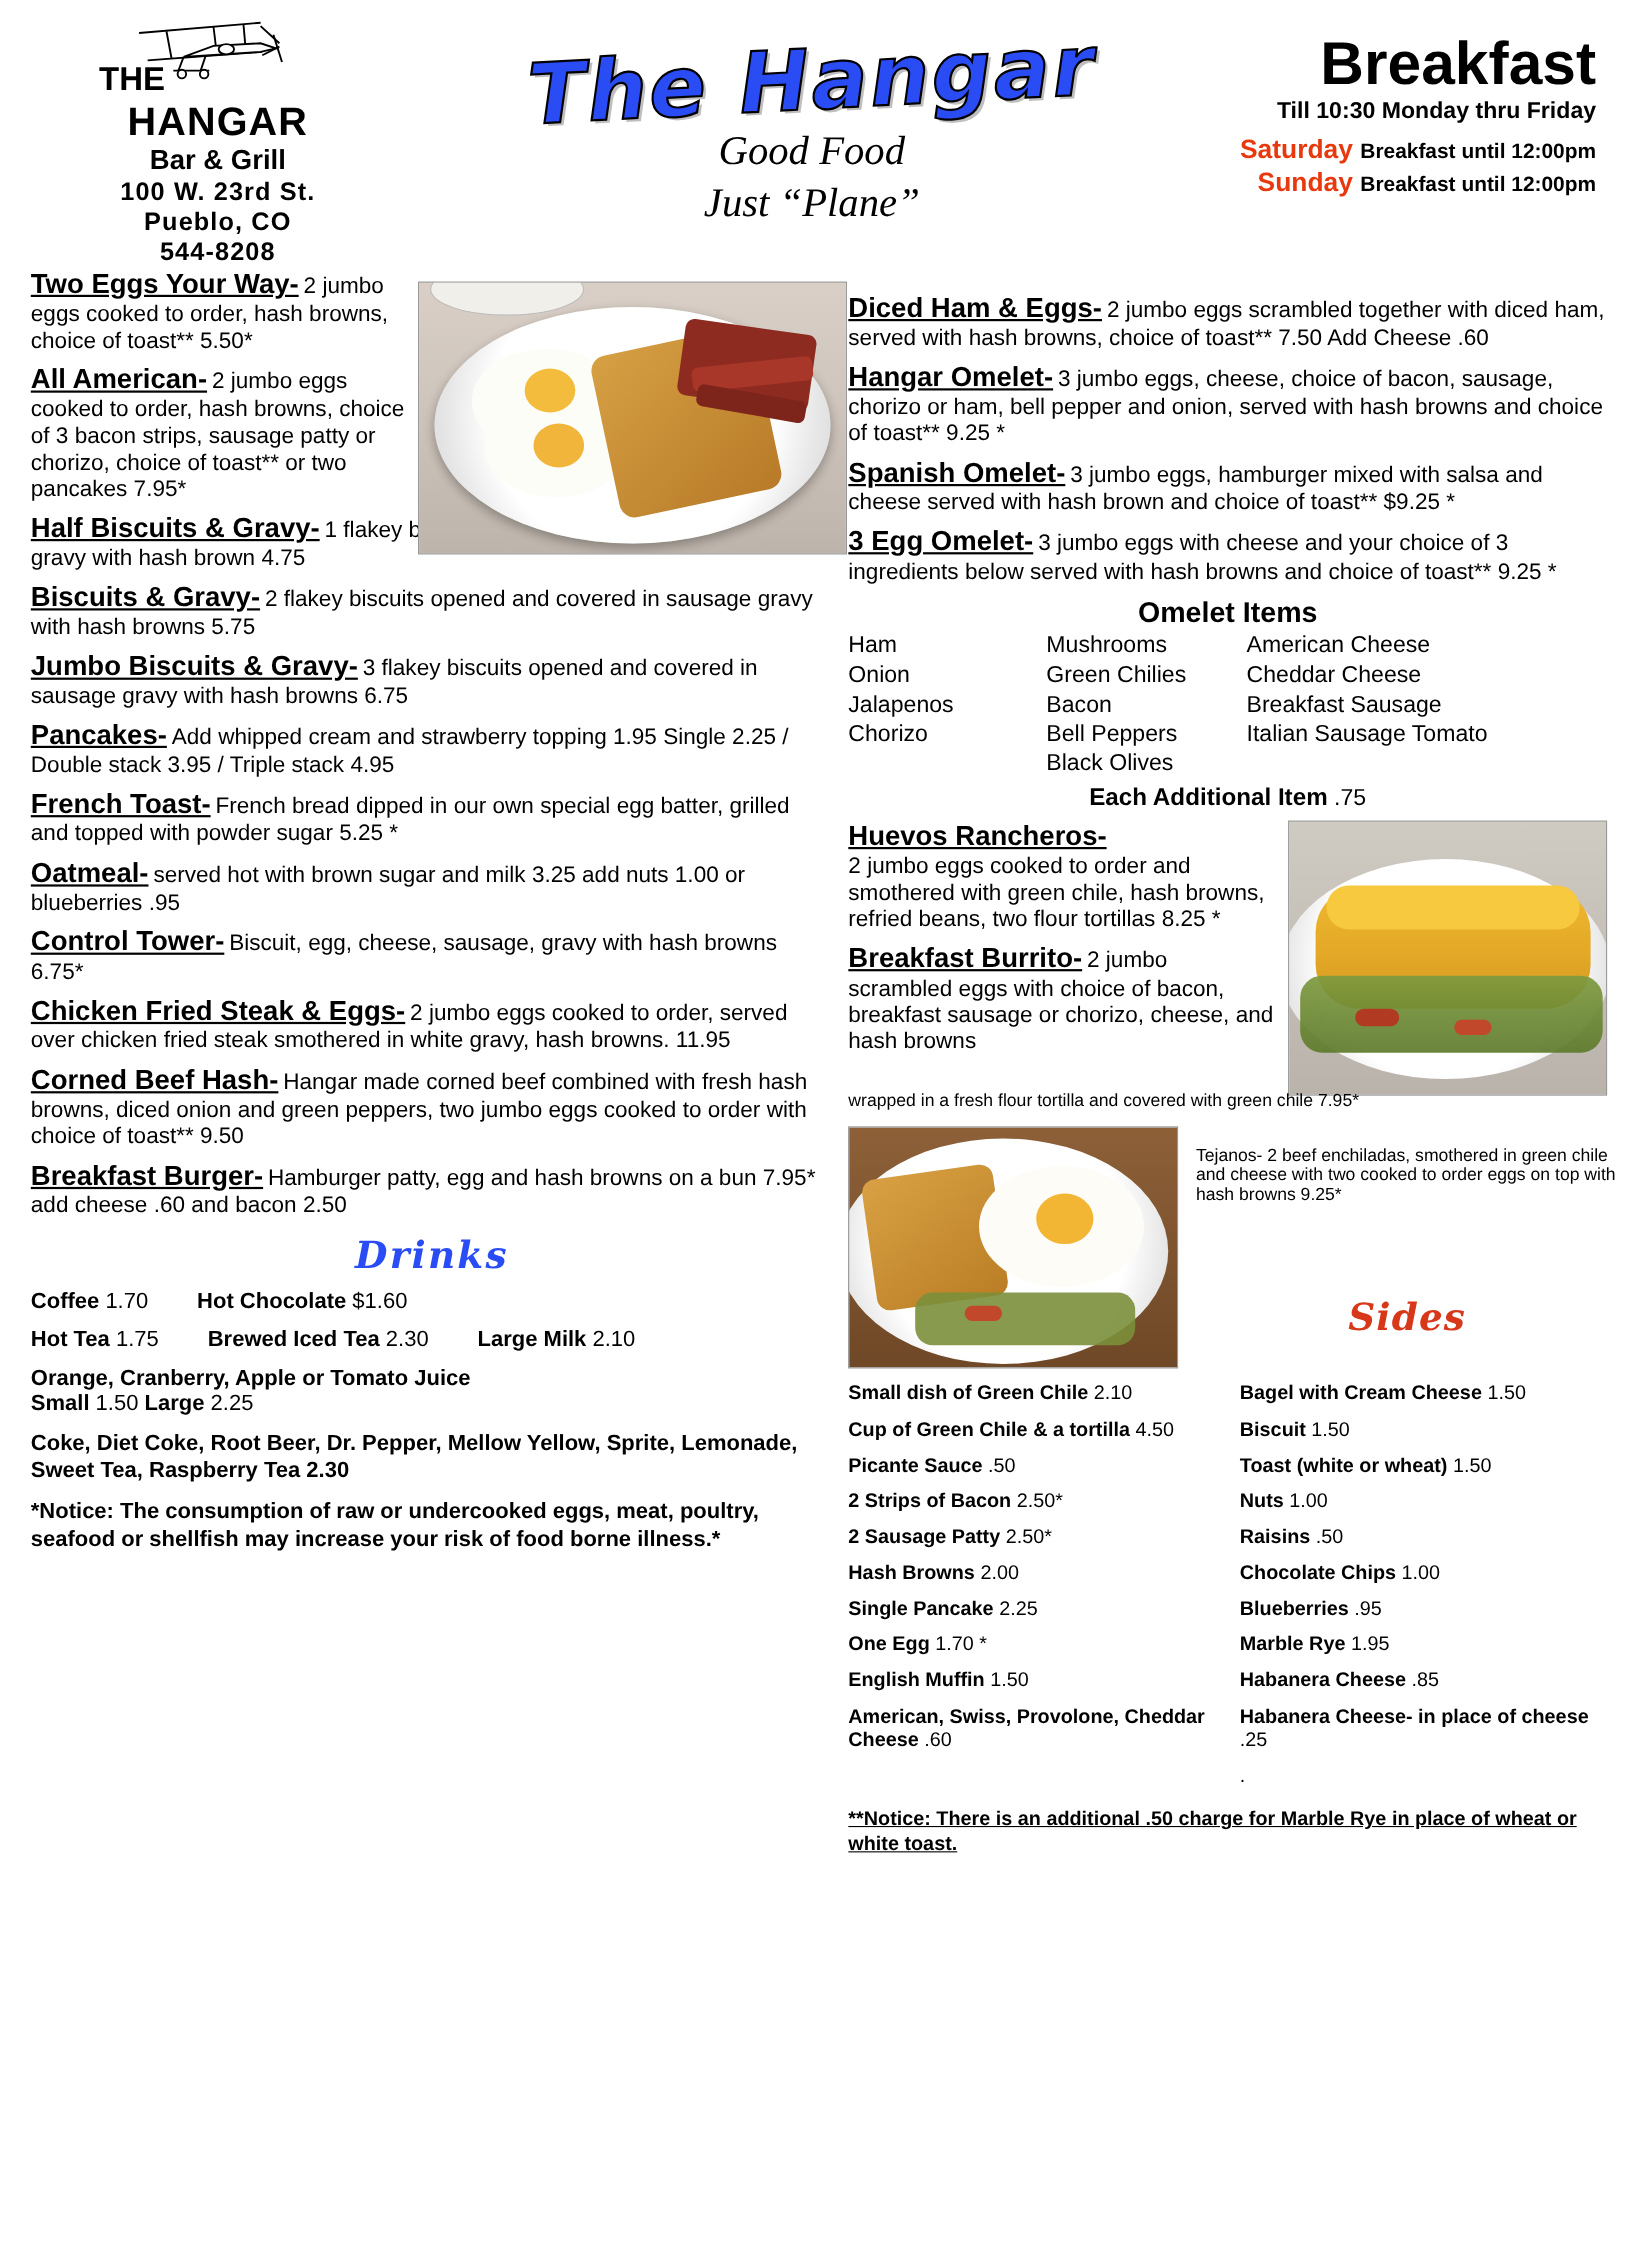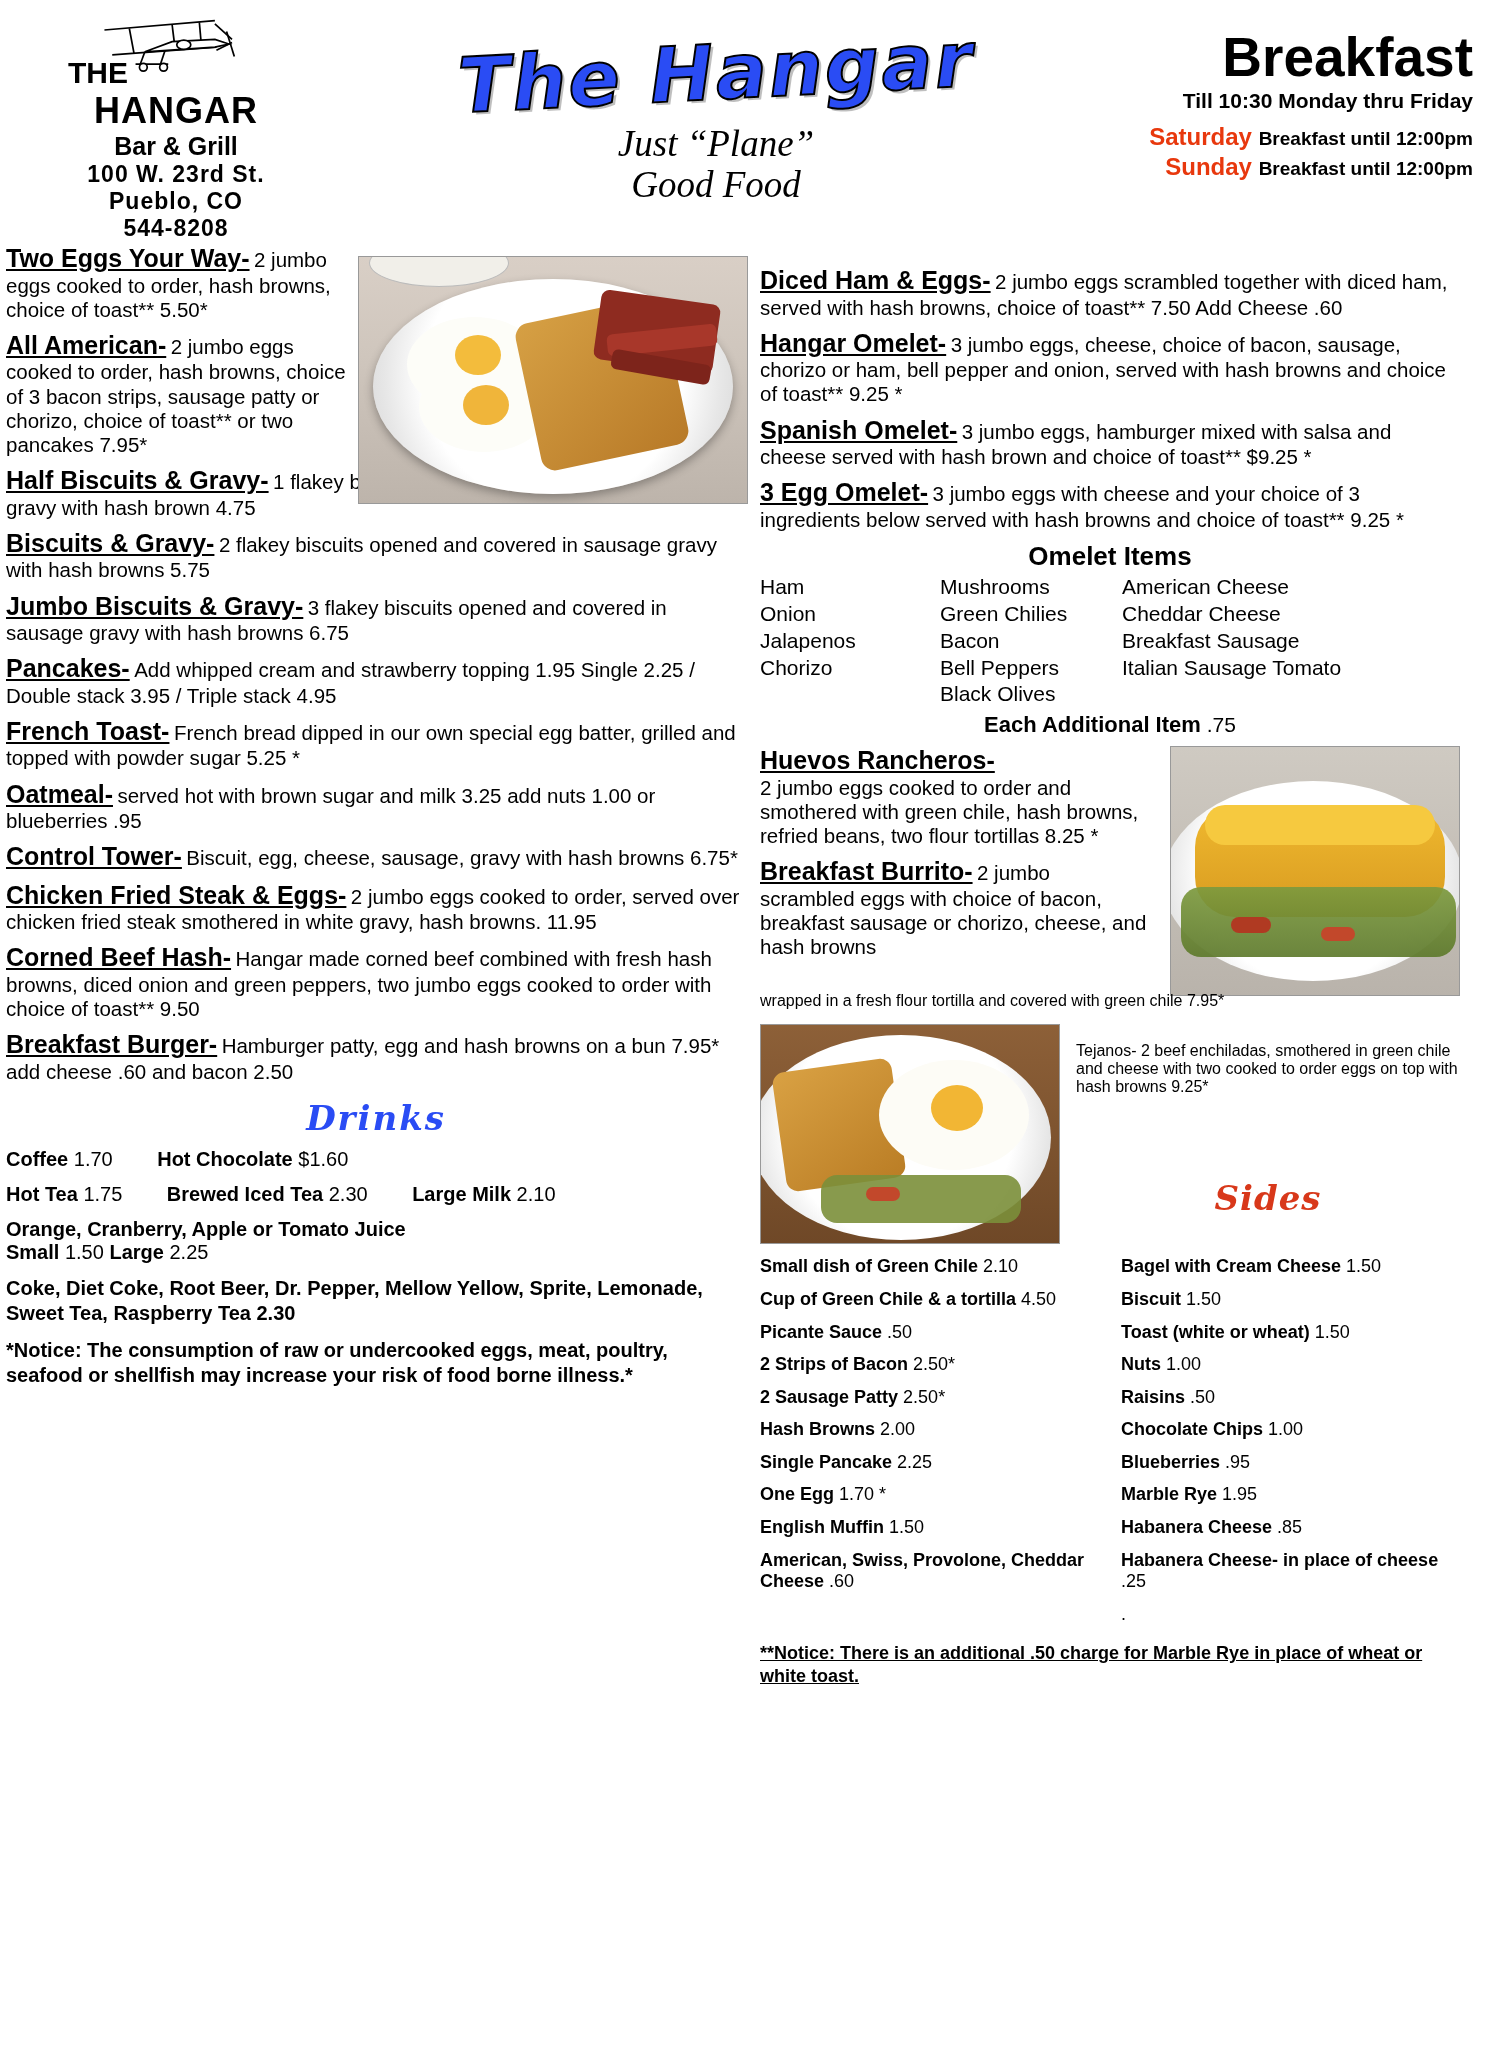--- a/index.html
+++ b/index.html
@@ -6,21 +6,21 @@
   html, body { margin:0; padding:0; }
   body {
     width: 1489px;
     height: 2048px;
     background: #ffffff;
     font-family: "Liberation Sans", sans-serif;
     color: #000;
     position: relative;
     overflow: hidden;
   }
-  .page { position:relative; width:1489px; height:2048px; padding: 10px 6px; }
+  .page { position:relative; width:1489px; height:2048px; padding: 10px 28px; }
 
   
   .header { position:relative; height: 258px; }
   .logo-box {
     position:absolute; left:20px; top:6px; width: 300px; text-align:center;
   }
   .logo-plane { width: 160px; height: 70px; margin: 0 auto; display:block; }
   .logo-line1 { font-size: 30px; font-weight:bold; margin-left: 42px; text-align:left; margin-top:-30px;}
   .logo-line2 { font-size: 36px; font-weight:bold; letter-spacing:1px; }
   .logo-sub { font-size: 25px; font-weight:bold; }
@@ -139,22 +139,22 @@
       <div class="logo-line1">THE</div>
       <div class="logo-line2">HANGAR</div>
       <div class="logo-sub">Bar &amp; Grill</div>
       <div class="logo-addr">100 W. 23rd St.</div>
       <div class="logo-addr">Pueblo, CO</div>
       <div class="logo-addr">544-8208</div>
     </div>
 
     <div class="brandwrap">
       <div class="brand">The Hangar</div>
+      <div class="tagline" style="margin-top:0">Good Food</div>
       <div class="tagline">Just “Plane”</div>
-      <div class="tagline" style="margin-top:0">Good Food</div>
     </div>
 
     <div class="rightHead">
       <div class="bk-title">Breakfast</div>
       <div class="bk-sub">Till 10:30 Monday thru Friday</div>
       <div class="bk-sat">
         <span>Saturday</span>
         <span class="small">Breakfast until 12:00pm</span>
       </div>
       <div class="bk-sat" style="margin-top:2px">

